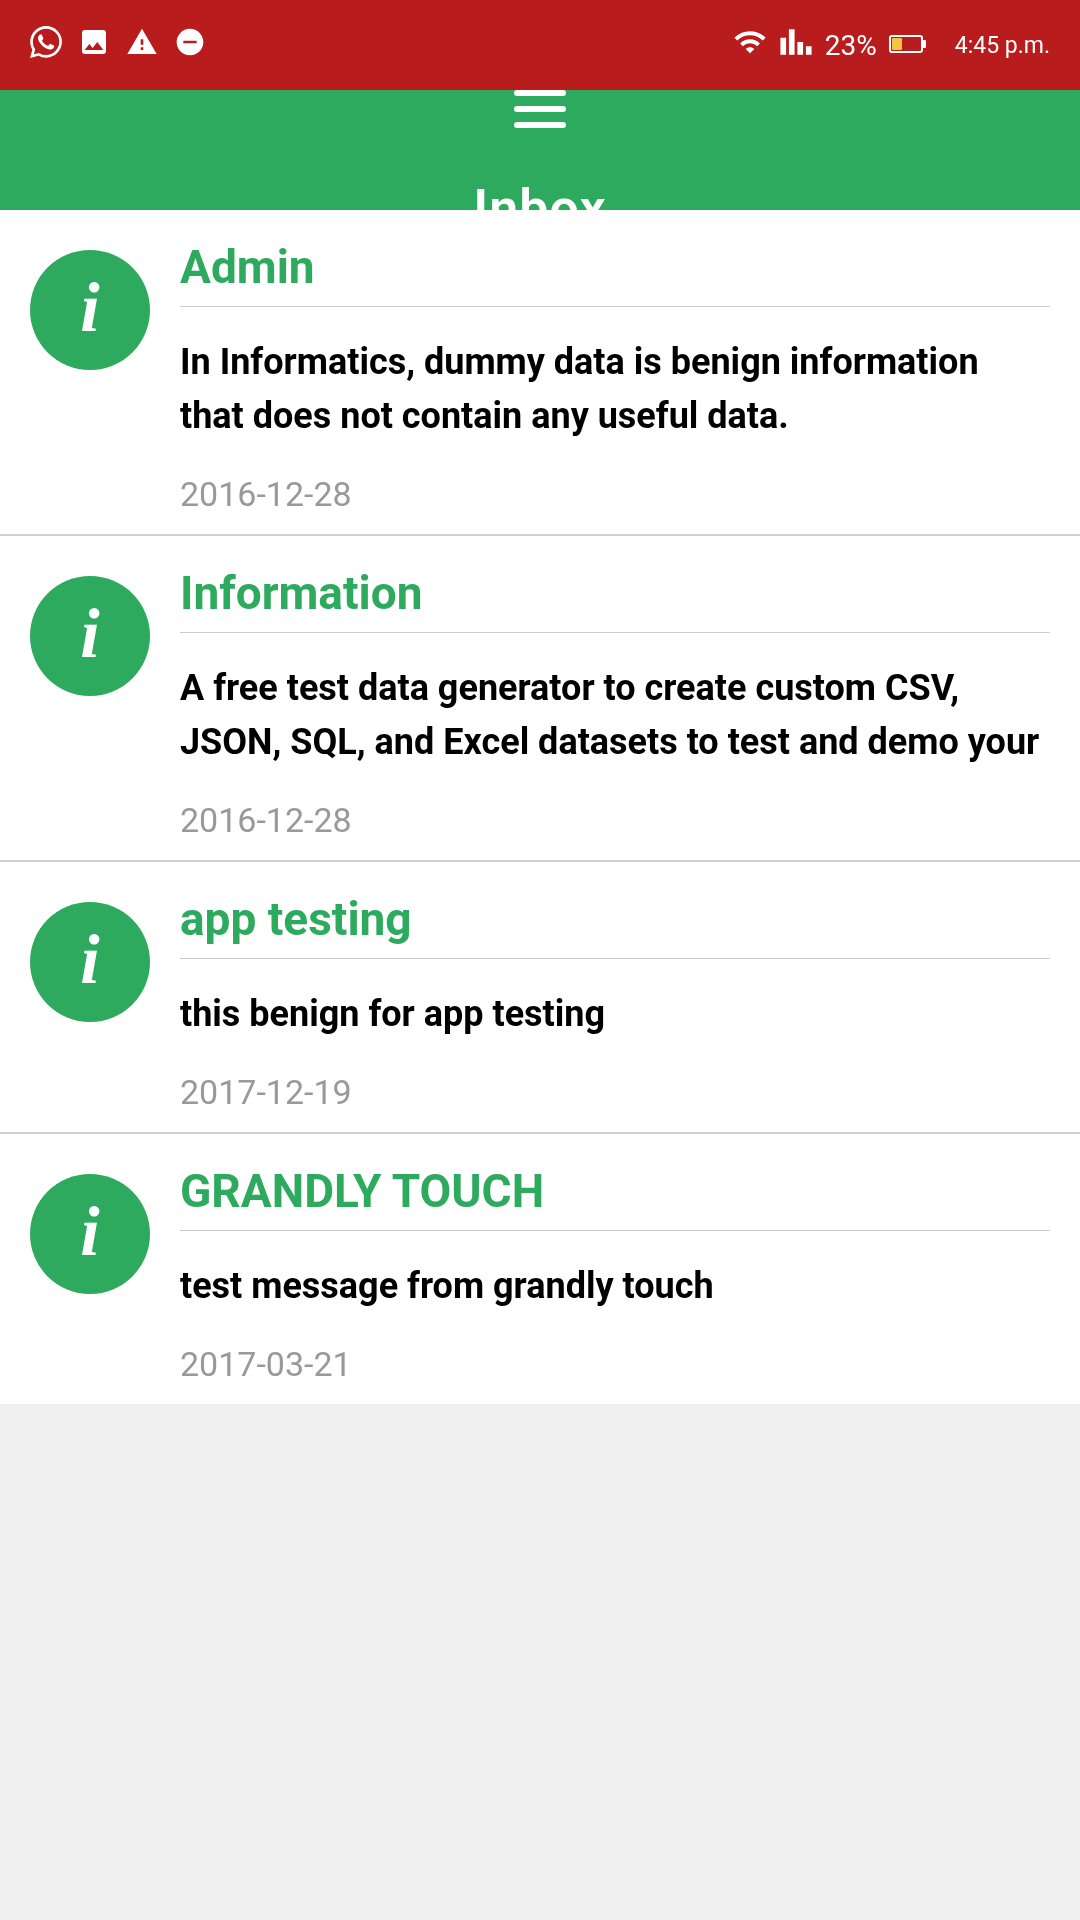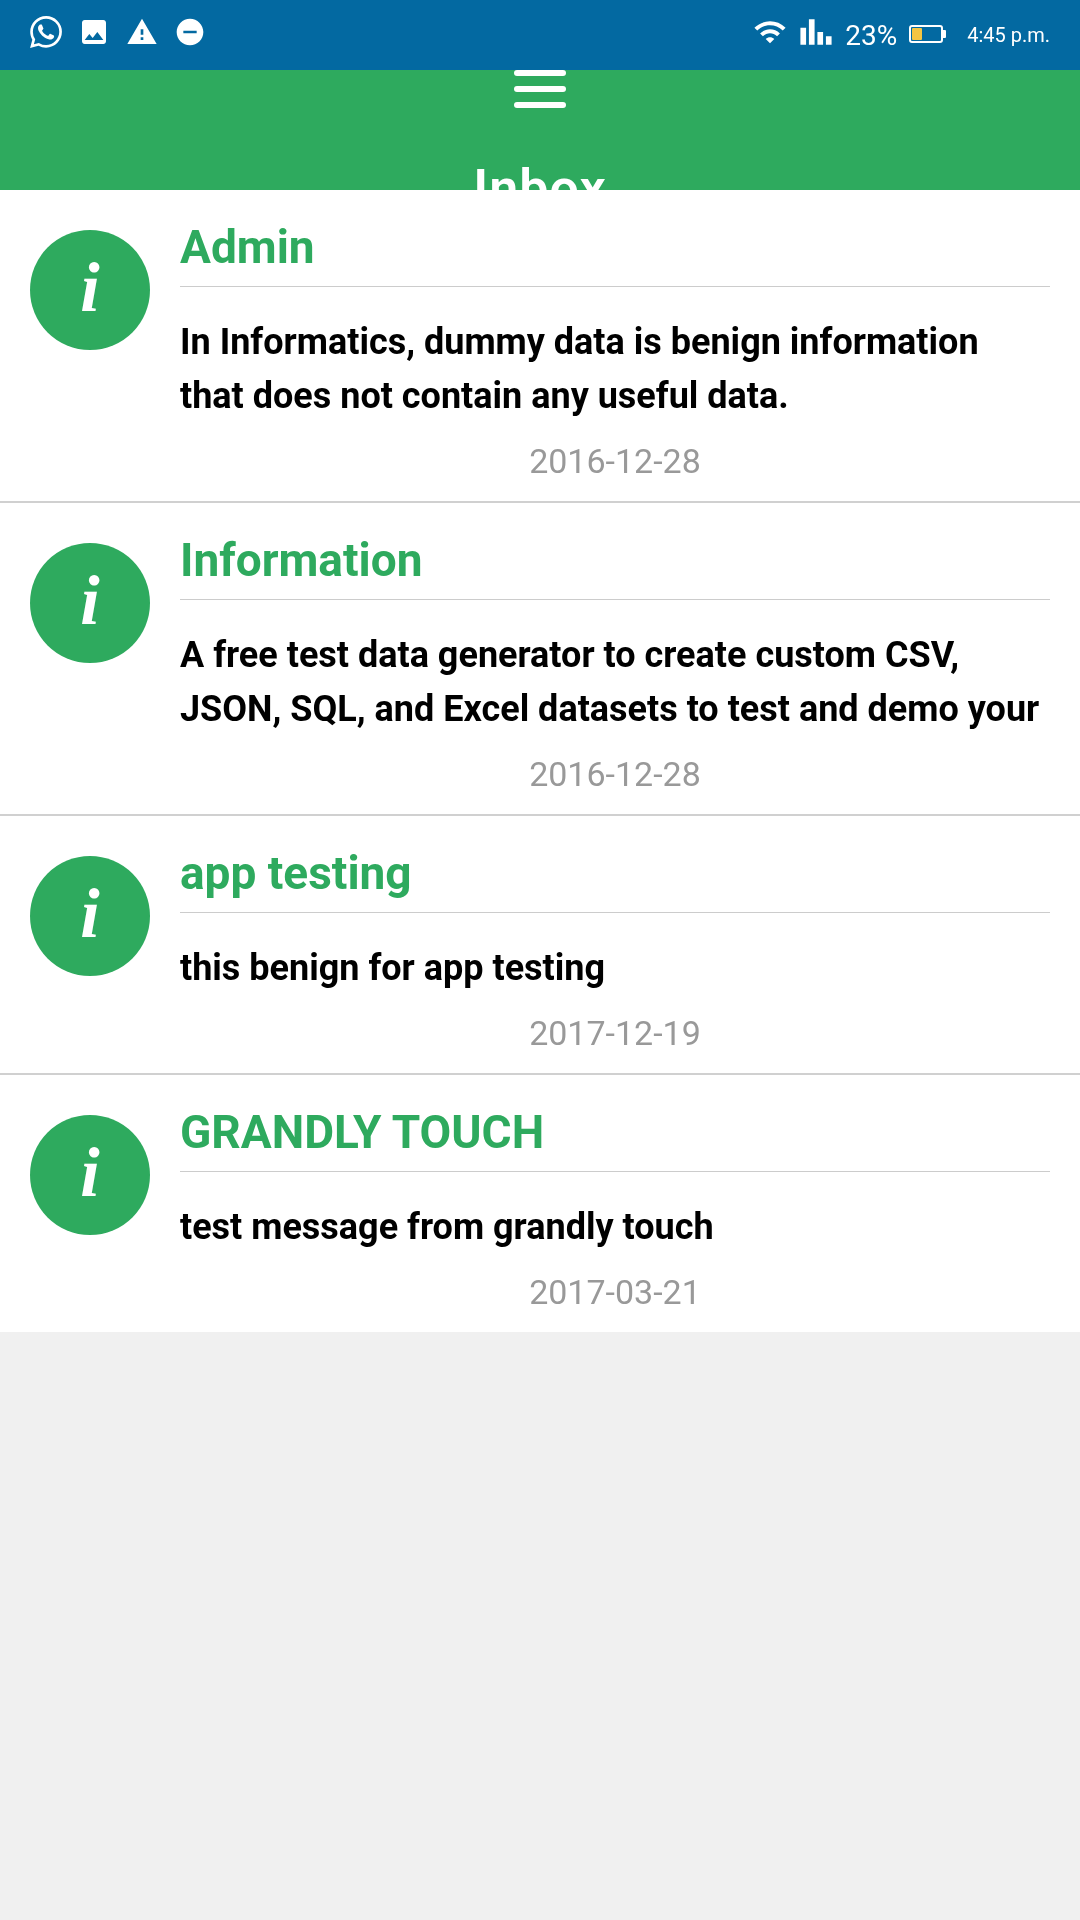--- a/index.html
+++ b/index.html
@@ -13,22 +13,22 @@
       width: 1080px;
       min-height: 1920px;
       background-color: #f0f0f0;
       font-family: 'Roboto', Arial, sans-serif;
       overflow-x: hidden;
     }
 
     
     .status-bar {
       width: 100%;
-      height: 70px;
-      background-color: #0369a1;
+      height: 90px;
+      background-color: #b91c1c;
       display: flex;
       align-items: center;
       justify-content: space-between;
       padding: 0 30px;
     }
 
     .status-bar-left {
       display: flex;
       align-items: center;
       gap: 16px;
@@ -146,22 +146,22 @@
       font-size: 36px;
       line-height: 1.5;
       margin-top: 10px;
       margin-bottom: 10px;
       font-weight: bold;
     }
 
     .item-date {
       color: #999;
       font-size: 34px;
-      text-align: center;
-      margin-top: 2px;
+      text-align: left;
+      margin-top: 15px;
       padding-top: 6px;
     }
 
     
     .bottom-area {
       width: 100%;
       height: 200px;
       background-color: #f0f0f0;
     }
   </style>
@@ -212,21 +212,21 @@
     <span style="font-size:28px;color:#fff;">23%</span>
 
     <span>
       <svg width="38" height="22" viewBox="0 0 38 22" fill="white">
         <rect x="1" y="3" width="32" height="16" rx="2" ry="2" stroke="white" stroke-width="2" fill="none"></rect>
         <rect x="3" y="5" width="10" height="12" fill="#f4c542" rx="1"></rect>
         <rect x="33" y="7" width="4" height="8" fill="white" rx="1"></rect>
       </svg>
     </span>
 
-    <span style="font-size:20px;color:#fff;margin-left:8px;">4:45 p.m.</span>
+    <span style="font-size:23px;color:#fff;margin-left:16px;">4:45 p.m.</span>
   </div>
 </div>
 
 <div class="app-bar">
   <div class="hamburger-icon">
     <span></span>
     <span></span>
     <span></span>
   </div>
   <span class="app-bar-title">Inbox</span>

